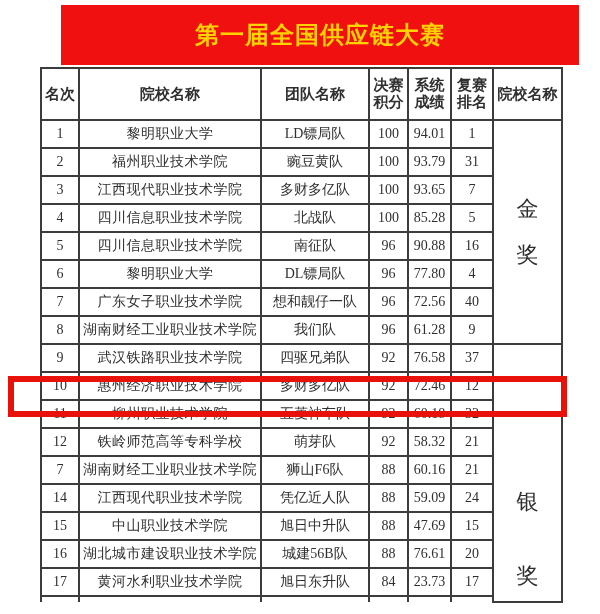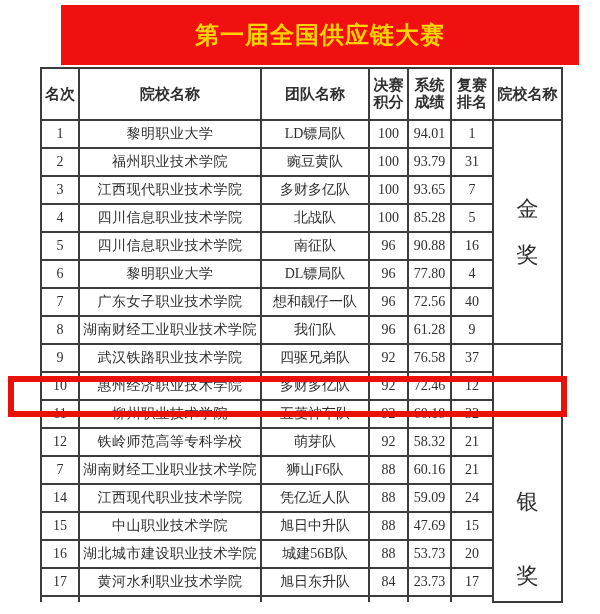--- a/index.html
+++ b/index.html
@@ -244,21 +244,21 @@
       <td class="team-cell">旭日中升队</td>
       <td class="score-cell">88</td>
       <td class="score-cell">47.69</td>
       <td class="score-cell">15</td>
     </tr>
         <tr>
       <td class="rank-cell">16</td>
       <td class="school-cell">湖北城市建设职业技术学院</td>
       <td class="team-cell">城建56B队</td>
       <td class="score-cell">88</td>
-      <td class="score-cell">53.73</td>
+      <td class="score-cell">76.61</td>
       <td class="score-cell">20</td>
     </tr>
         <tr>
       <td class="rank-cell">17</td>
       <td class="school-cell">黄河水利职业技术学院</td>
       <td class="team-cell">旭日东升队</td>
       <td class="score-cell">84</td>
       <td class="score-cell">23.73</td>
       <td class="score-cell">17</td>
     </tr>

